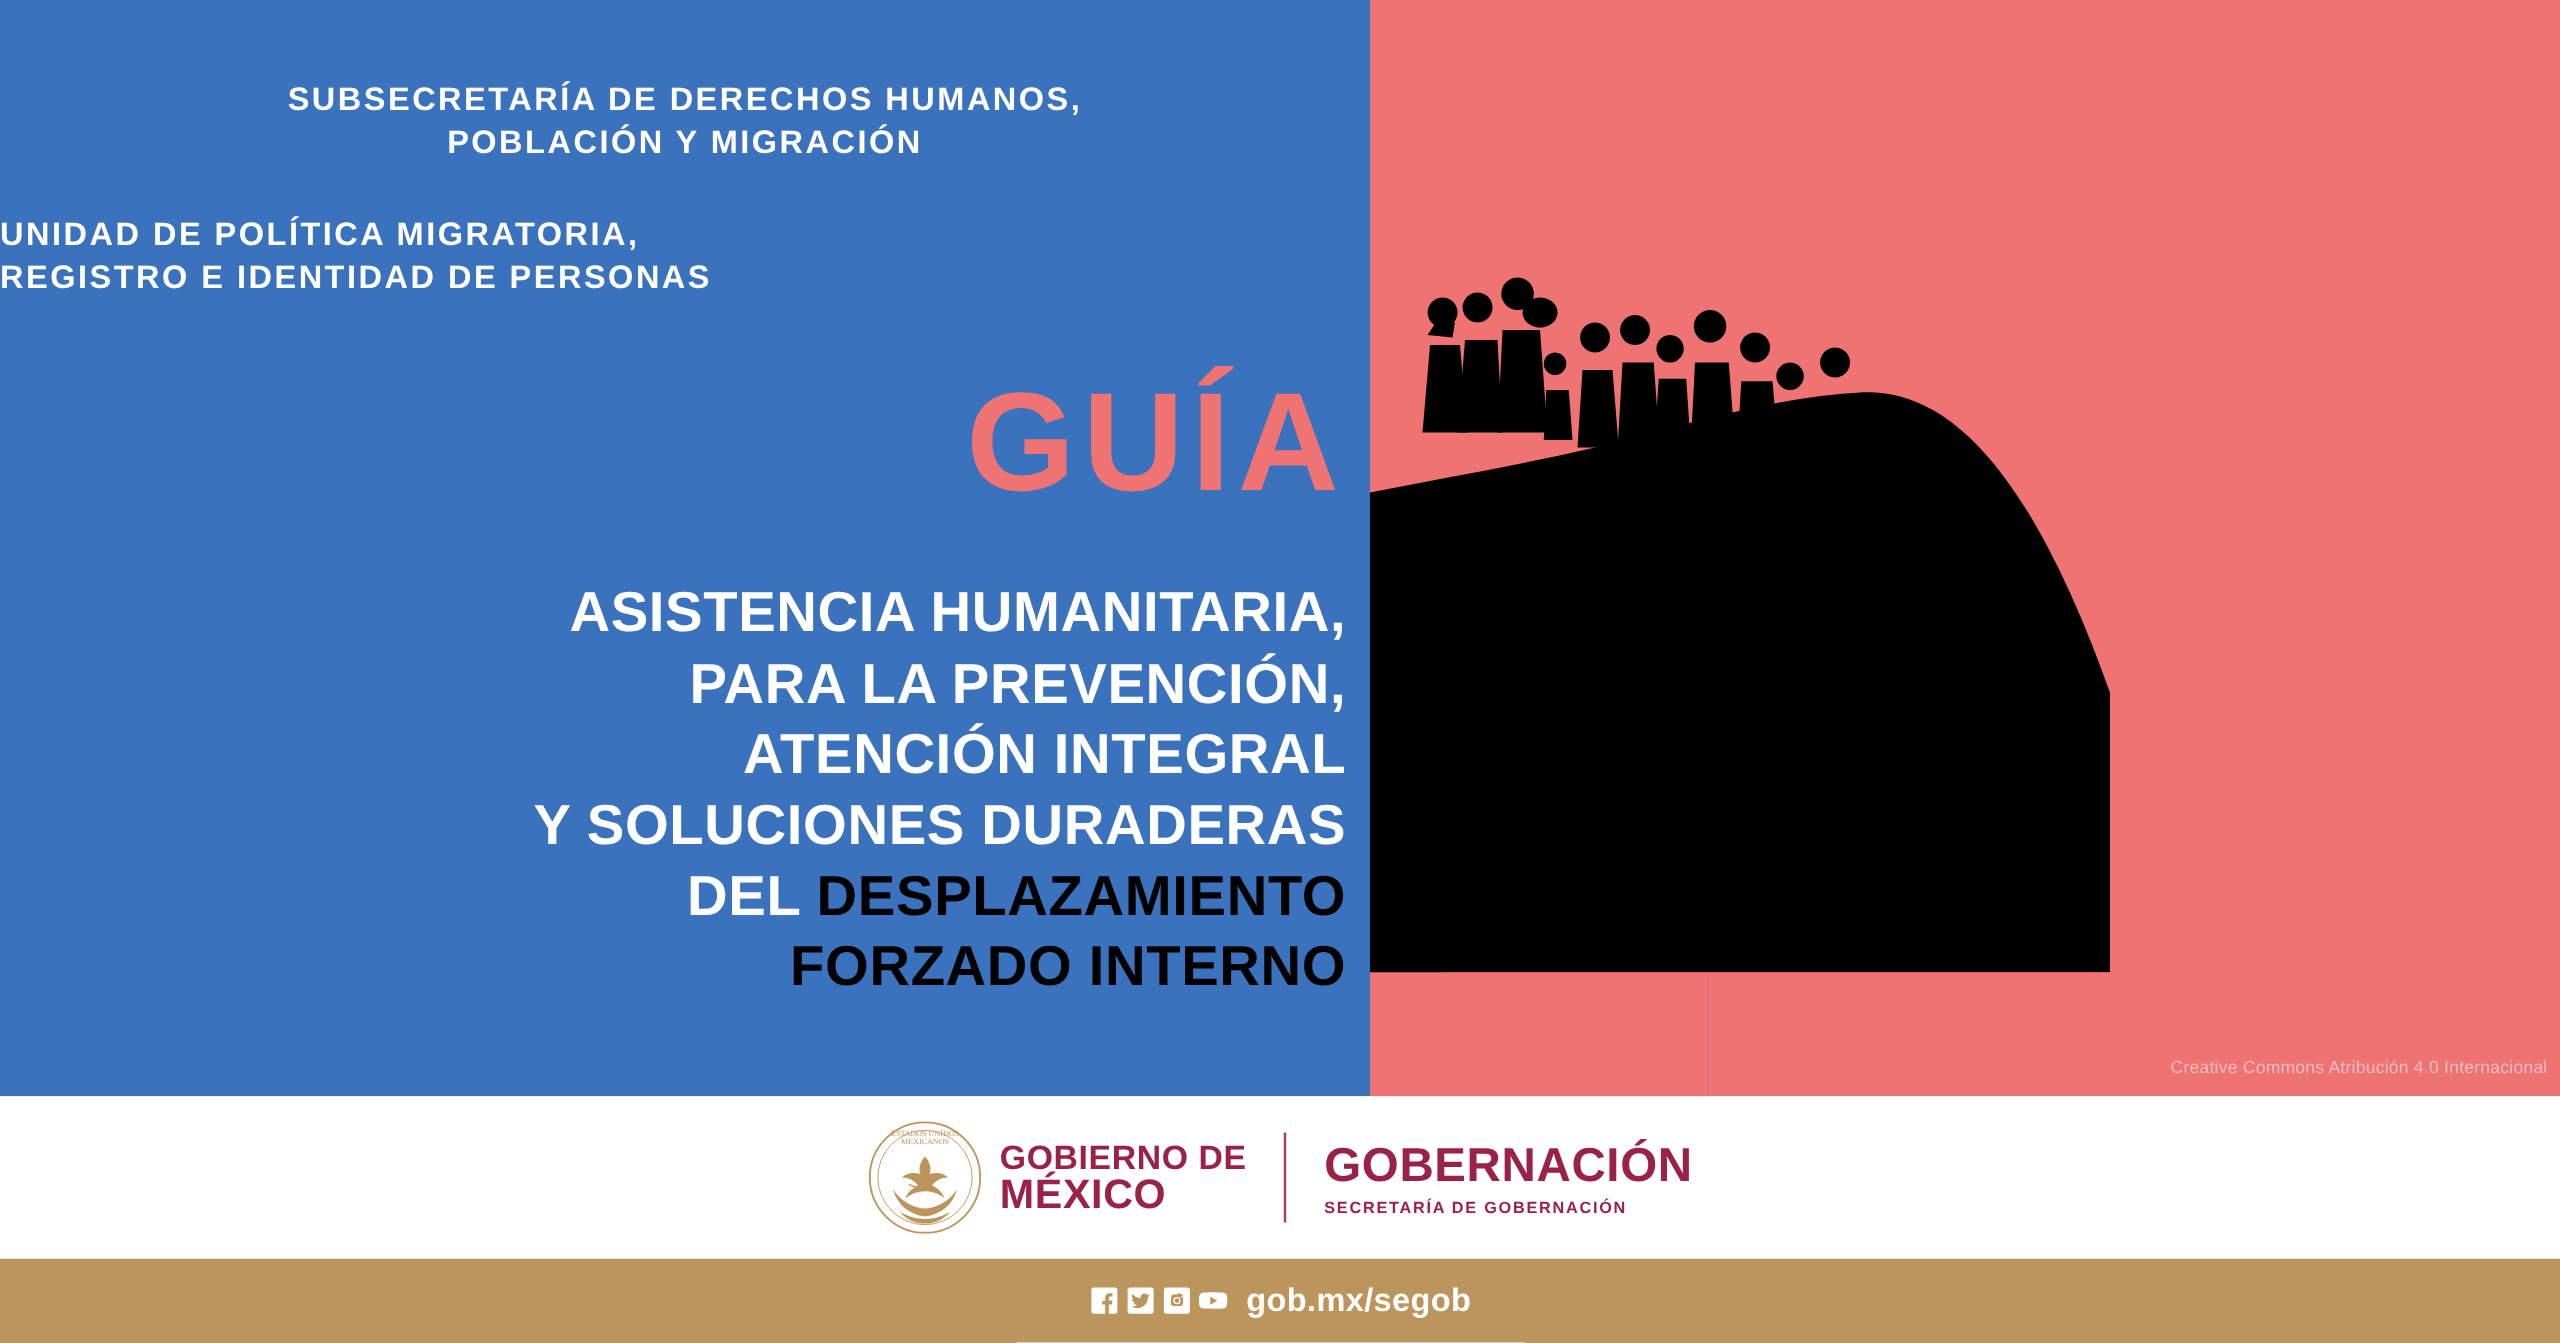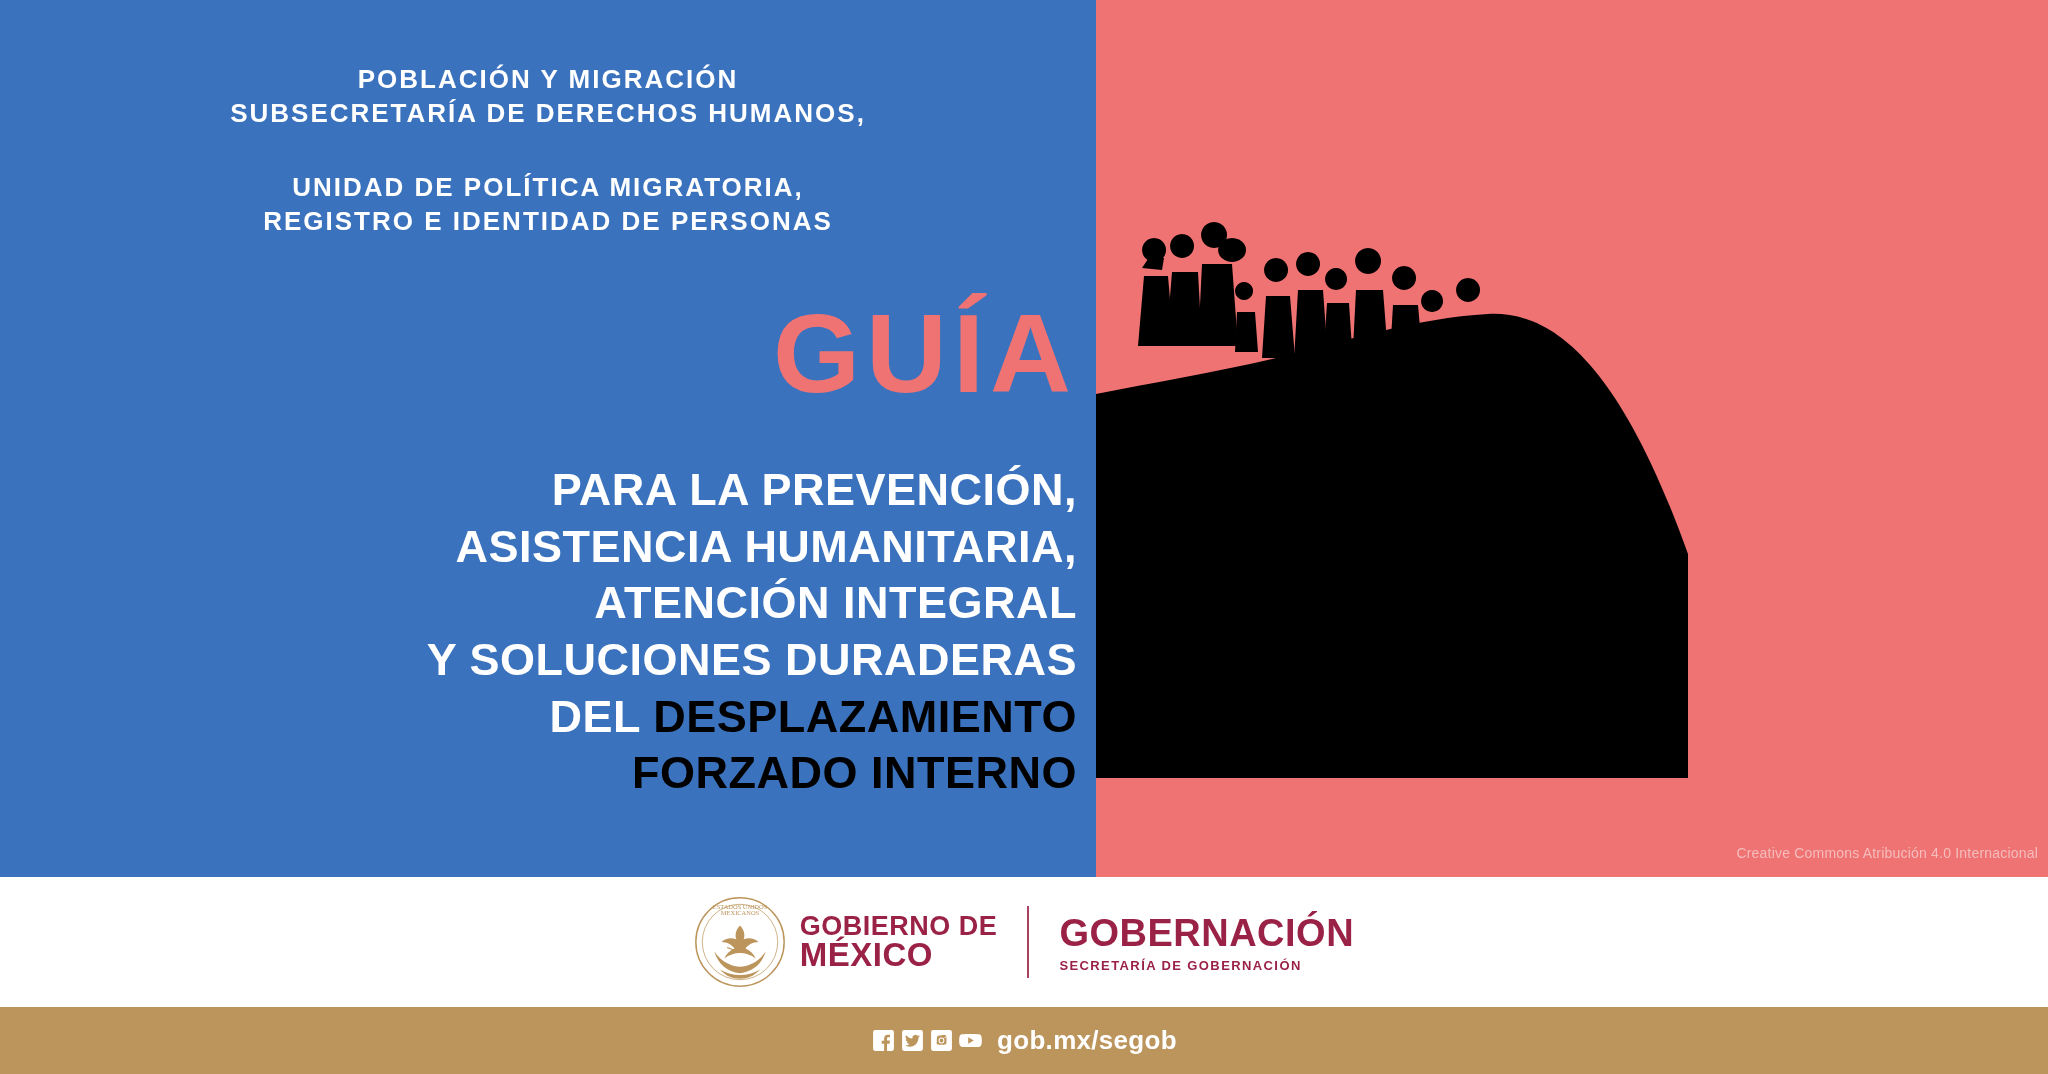--- a/index.html
+++ b/index.html
@@ -58,21 +58,20 @@
     letter-spacing: 2.0px;
     line-height: 1.32;
     font-size: 26px;
   }
   .dept-block .line { display: block; white-space: nowrap; }
   .unit-block {
     position: absolute;
     left: 0;
     top: 170px;
     width: 1096px;
-    text-align: center;
     color: #ffffff;
     font-weight: bold;
     letter-spacing: 2.0px;
     line-height: 1.32;
     font-size: 26px;
   }
   .unit-block .line { display: block; white-space: nowrap; }
 
   .guia {
     position: absolute;
@@ -219,32 +218,32 @@
 <body>
 
 <div class="poster">
 
   <div class="hero">
     <div class="hero-blue"></div>
     <div class="hero-blue-notch"></div>
   </div>
 
   <div class="dept-block">
+    <span class="line">SUBSECRETARÍA DE DERECHOS HUMANOS,</span>
     <span class="line">POBLACIÓN Y MIGRACIÓN</span>
-    <span class="line">SUBSECRETARÍA DE DERECHOS HUMANOS,</span>
   </div>
   <div class="unit-block">
     <span class="line">UNIDAD DE POLÍTICA MIGRATORIA,</span>
     <span class="line">REGISTRO E IDENTIDAD DE PERSONAS</span>
   </div>
 
   <div class="guia">GUÍA</div>
   <div class="subtitle">
+    <span class="line">ASISTENCIA HUMANITARIA,</span>
     <span class="line">PARA LA PREVENCIÓN,</span>
-    <span class="line">ASISTENCIA HUMANITARIA,</span>
     <span class="line">ATENCIÓN INTEGRAL</span>
     <span class="line">Y SOLUCIONES DURADERAS</span>
     <span class="line"><span>DEL </span><span class="accent">DESPLAZAMIENTO</span></span>
     <span class="line accent">FORZADO INTERNO</span>
   </div>
 
   <div class="photo">
     <div class="photo-sky"></div>
     <svg class="photo-black" viewBox="0 0 592 778" preserveAspectRatio="none">
 

